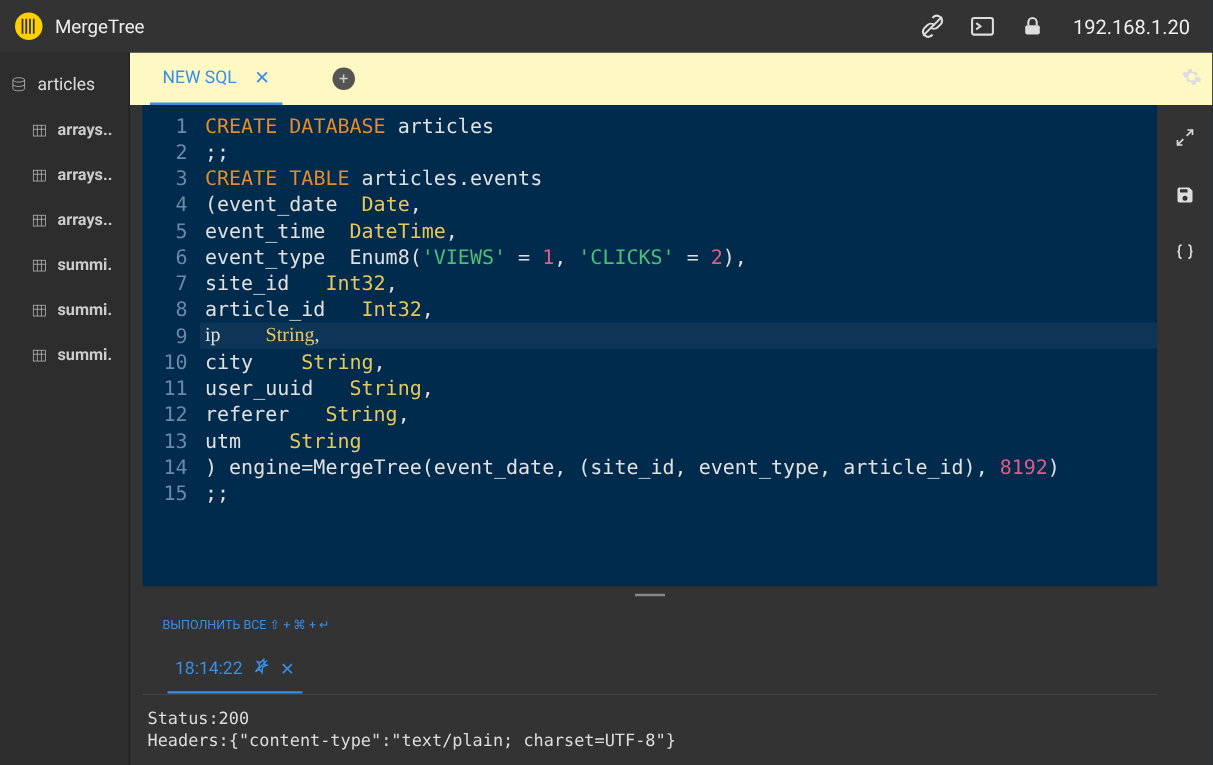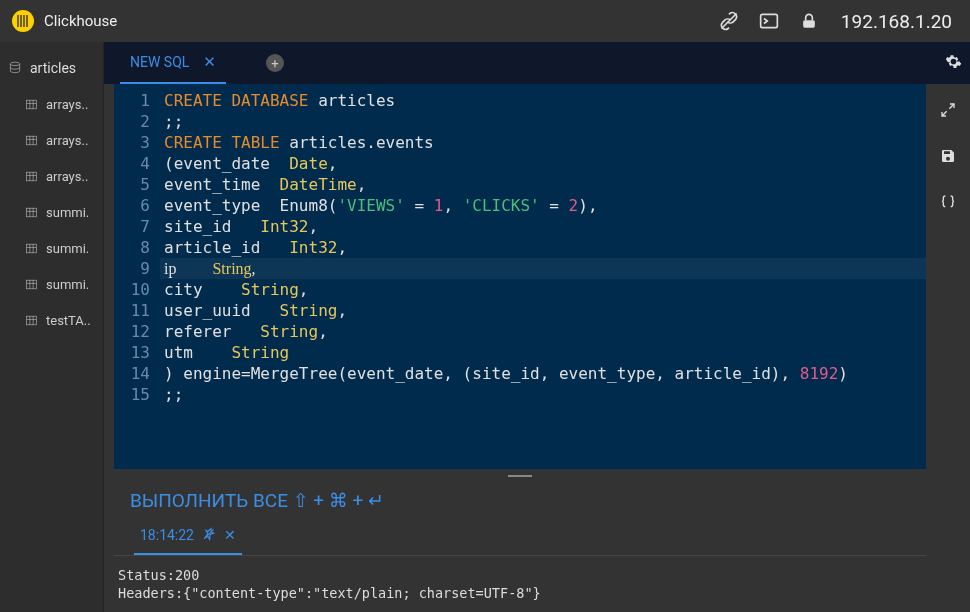--- a/index.html
+++ b/index.html
@@ -6,37 +6,37 @@
   html, body { width: 970px; height: 612px; overflow: hidden; font-family: -apple-system, BlinkMacSystemFont, "Segoe UI", Roboto, sans-serif; background: #333; color: #ccc; }
   
   
   .header { height: 42px; background: #333; display: flex; align-items: center; padding: 0 12px; }
   .logo { width: 22px; height: 22px; border-radius: 50%; background: #ffd000; margin-right: 10px; display: flex; align-items: center; justify-content: center; }
   .logo svg { width: 14px; height: 14px; }
   .app-title { font-size: 15px; color: #eee; }
   .header-spacer { flex: 1; }
   .header-icon { width: 40px; display: flex; align-items: center; justify-content: center; color: #ddd; cursor: pointer; }
   .header-icon svg { width: 20px; height: 20px; }
-  .ip-addr { font-size: 19px; color: #eee; margin-left: 12px; margin-right: 6px; }
+  .ip-addr { font-size: 16px; color: #eee; margin-left: 12px; margin-right: 6px; }
 
   
   .body { display: flex; height: calc(612px - 42px); }
   .sidebar { width: 104px; background: #2d2d2d; overflow: hidden; padding-top: 8px; border-right: 1px solid #222; position: relative; }
   .resize-handle { position: absolute; right: -3px; top: 50%; transform: translateY(-50%); color: #888; font-size: 14px; letter-spacing: -2px; }
   .db-item, .table-item { display: flex; align-items: center; height: 36px; padding: 0 6px; font-size: 14px; color: #ddd; cursor: pointer; white-space: nowrap; overflow: hidden; }
-  .table-item { padding-left: 22px; font-size: 13px; color: #ccc; }
+  .table-item { padding-left: 22px; font-size: 13px; color: #ccc; font-weight: bold; }
   .db-icon, .tbl-icon { width: 18px; display: inline-flex; align-items: center; justify-content: center; margin-right: 6px; flex-shrink: 0; }
   .db-icon svg, .tbl-icon svg { width: 14px; height: 14px; stroke: #ccc; fill: none; }
   .tbl-icon svg { width: 13px; height: 13px; }
   .item-label { overflow: hidden; text-overflow: clip; }
 
   .main { flex: 1; display: flex; flex-direction: column; background: #333; overflow: hidden; }
   
   
-  .tabbar { height: 42px; background: #0f172a; display: flex; align-items: center; padding: 0 8px 0 16px; }
+  .tabbar { height: 42px; background: #fef9c3; display: flex; align-items: center; padding: 0 8px 0 16px; }
   .tab { display: flex; align-items: center; gap: 14px; padding: 0 10px; height: 42px; font-size: 14px; color: #3a8ee6; border-bottom: 2px solid #3a8ee6; cursor: pointer; }
   .tab-close { color: #3a8ee6; cursor: pointer; font-size: 15px; }
   .add-tab { margin-left: 40px; width: 18px; height: 18px; border-radius: 50%; background: #555; color: #ccc; display: flex; align-items: center; justify-content: center; font-size: 13px; cursor: pointer; }
   .tabbar-spacer { flex: 1; }
   .gear { color: #ddd; cursor: pointer; }
   .gear svg { width: 17px; height: 17px; }
 
   
   .editor-wrap { display: flex; flex: 1; overflow: hidden; }
   .editor-main { flex: 1; display: flex; flex-direction: column; overflow: hidden; padding-left: 10px; }
@@ -54,21 +54,21 @@
 
   .editor-sidebar { width: 44px; background: #333; display: flex; flex-direction: column; align-items: center; padding-top: 18px; gap: 26px; }
   .editor-sidebar .side-icon { color: #ddd; cursor: pointer; }
   .editor-sidebar svg { width: 16px; height: 16px; }
 
   
   .splitter { height: 14px; display: flex; align-items: center; justify-content: center; cursor: row-resize; }
   .splitter-handle { width: 24px; height: 2px; border-top: 1px solid #888; border-bottom: 1px solid #888; }
 
   
-  .runbar { height: 34px; display: flex; align-items: center; padding: 0 16px; font-size: 19px; color: #3a8ee6; }
+  .runbar { height: 34px; display: flex; align-items: center; padding: 0 16px; font-size: 10px; color: #3a8ee6; }
   .runbar-spacer { flex: 1; }
 
   
   .result-tabs { height: 38px; display: flex; align-items: center; padding: 0 20px; }
   .result-tab { display: flex; align-items: center; gap: 8px; height: 38px; font-size: 14px; color: #3a8ee6; border-bottom: 2px solid #3a8ee6; padding: 0 6px; text-align: right; }
   .pin-icon, .res-close { color: #3a8ee6; cursor: pointer; }
   .pin-icon svg { width: 14px; height: 14px; }
 
   
   .result-body { flex-shrink: 0; padding: 10px 4px 10px 4px; font-family: "Menlo","Consolas",monospace; font-size: 13.5px; line-height: 18px; color: #ddd; background: #333; border-top: 1px solid #444; white-space: pre; overflow: hidden; }
@@ -80,21 +80,21 @@
   <div class="logo">
     <svg viewBox="0 0 14 14">
         <g stroke="#333" stroke-width="1.4">
           <line x1="2" y1="1" x2="2" y2="13"></line>
           <line x1="5" y1="1" x2="5" y2="13"></line>
           <line x1="8" y1="1" x2="8" y2="13"></line>
           <line x1="11" y1="1" x2="11" y2="13"></line>
         </g>
       </svg>
   </div>
-  <div class="app-title">Clickhouse</div>
+  <div class="app-title">MergeTree</div>
   <div class="header-spacer"></div>
   <div class="header-icon">
     <svg viewBox="0 0 24 24" fill="none" stroke="currentColor" stroke-width="2">
         <path d="M10 13a5 5 0 0 0 7 0l3-3a5 5 0 0 0-7-7l-1 1"></path>
         <path d="M14 11a5 5 0 0 0-7 0l-3 3a5 5 0 0 0 7 7l1-1"></path>
         <line x1="3" y1="21" x2="21" y2="3"></line>
       </svg>
   </div>
   <div class="header-icon">
     <svg viewBox="0 0 24 24" fill="none" stroke="currentColor" stroke-width="2">
@@ -183,31 +183,20 @@
         <div class="table-item">
           <span class="tbl-icon">
             <svg viewBox="0 0 24 24">
               <rect x="3" y="4" width="18" height="16"></rect>
               <line x1="3" y1="10" x2="21" y2="10"></line>
               <line x1="9" y1="4" x2="9" y2="20"></line>
               <line x1="15" y1="4" x2="15" y2="20"></line>
             </svg>
           </span>
           <span class="item-label">summi.</span>
-        </div>
-        <div class="table-item">
-          <span class="tbl-icon">
-            <svg viewBox="0 0 24 24">
-              <rect x="3" y="4" width="18" height="16"></rect>
-              <line x1="3" y1="10" x2="21" y2="10"></line>
-              <line x1="9" y1="4" x2="9" y2="20"></line>
-              <line x1="15" y1="4" x2="15" y2="20"></line>
-            </svg>
-          </span>
-          <span class="item-label">testTA..</span>
         </div>
       </div>
     <div class="resize-handle">||</div>
   </div>
 
   <div class="main">
 
     <div class="tabbar">
       <div class="tab">
         <span>NEW SQL</span>

